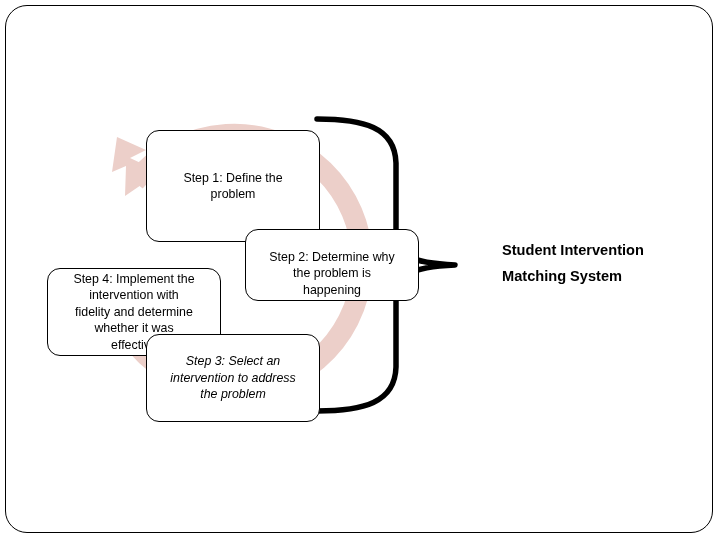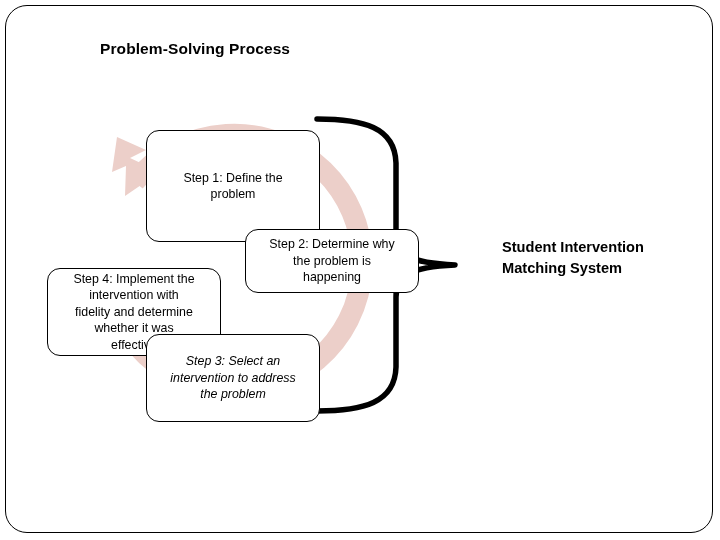--- a/index.html
+++ b/index.html
@@ -74,50 +74,49 @@
     line-height: 16.5px;
     padding: 2px 6px;
   }
   #step-box-1 {
     left: 146px; top: 130px;  width: 174px; height: 112px;
   }
   #step-box-4 {
     left: 47px;  top: 229px;  width: 174px; height: 88px; margin-top: 39px;
   }
   #step-box-2 {
-    left: 245px; top: 229px;  width: 174px; height: 64px;
+    left: 245px; top: 229px;  width: 174px; height: 72px; align-items: flex-end;
   }
   #step-box-3 {
     left: 146px; top: 334px;  width: 174px; height: 88px; font-style: italic;
   }
   .step-box-label {
     display: block;
     white-space: pre-line;
   }
   
   #system-label {
     position: absolute;
     left: 502px;
     top: 237px;
     width: 196px;
     font-size: 14.6px;
     font-weight: bold;
-    line-height: 21px;
+    line-height: 26px;
     color: #000000;
     white-space: pre-line;
   }
 </style>
 </head>
 <body>
 
 <div id="slide">
 
   <div id="slide-frame"></div>
 
-  <div id="page-title">Problem-Solving Process</div>
 
   <svg id="cycle-ring" viewBox="0 0 310 310" xmlns="http://www.w3.org/2000/svg" aria-hidden="true">
 
     <path d="M 52.5 72
              A 128 128 0 1 1 47.5 226" fill="none" stroke="#eccfc9" stroke-width="21" stroke-linecap="butt"></path>
 
     <polygon points="43,86 78,62 48,48 64,40 35,27 30,62 44,56" fill="#eccfc9"></polygon>
   </svg>
 
   <svg id="brace" viewBox="0 0 210 330" xmlns="http://www.w3.org/2000/svg" aria-hidden="true">

